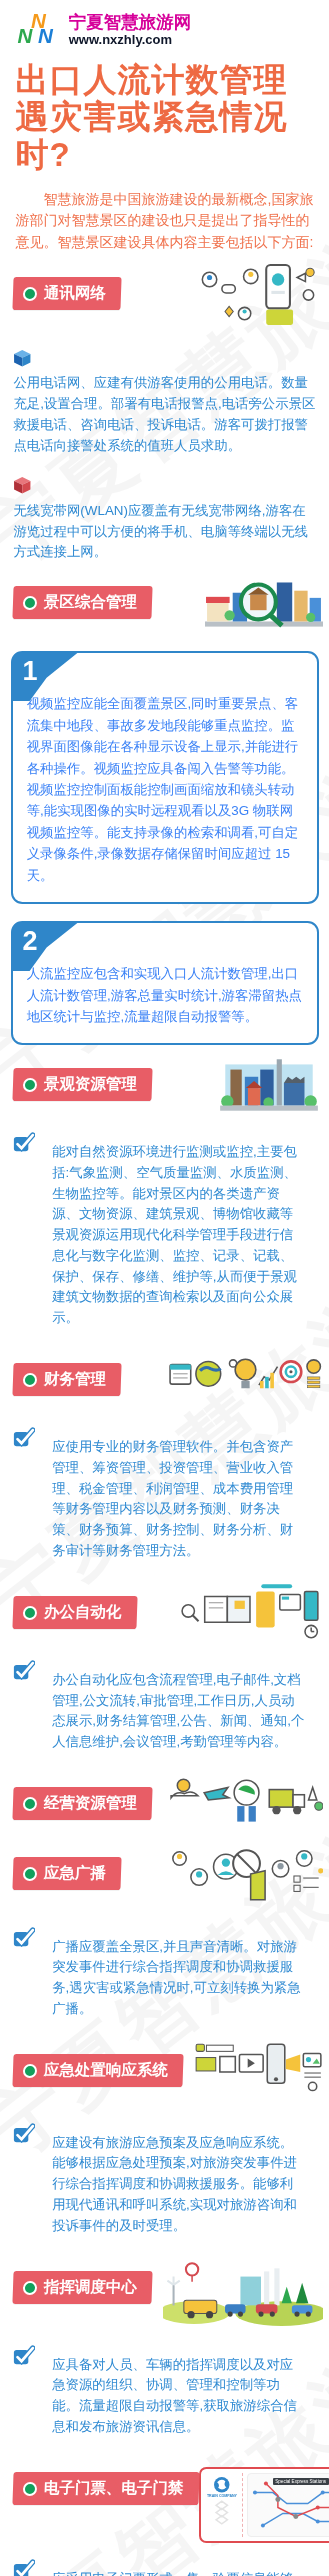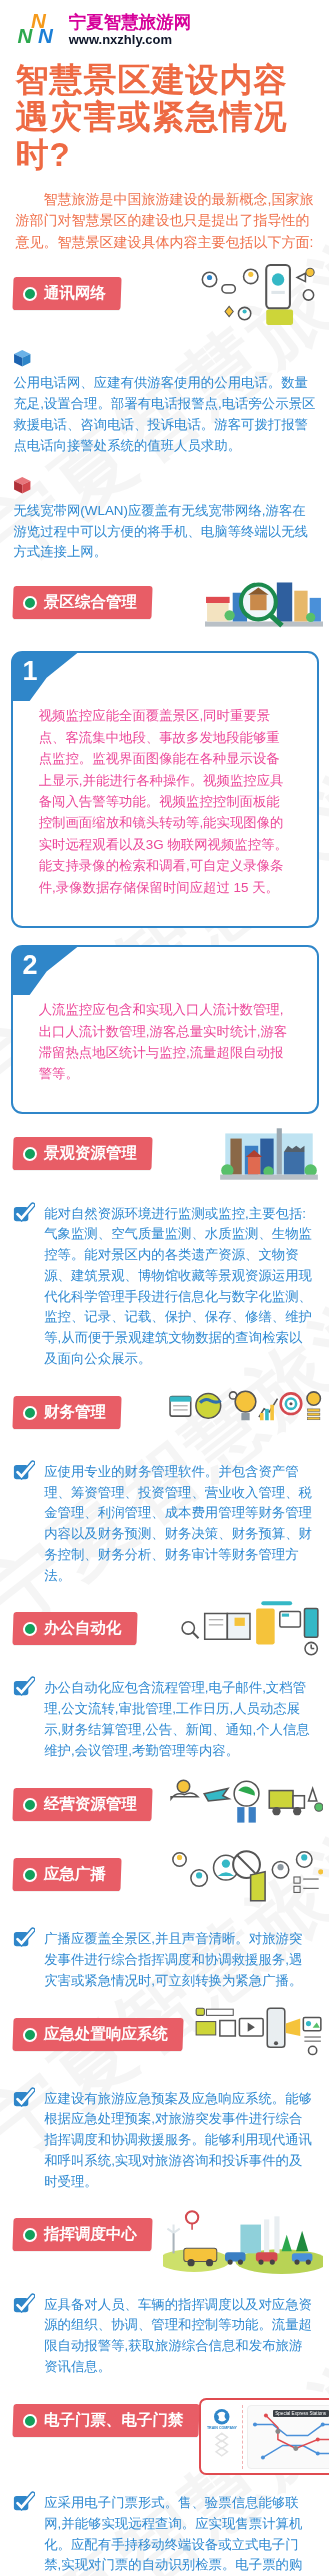--- a/index.html
+++ b/index.html
@@ -32,26 +32,26 @@
           border-radius:3.1px;transform:skewX(-2deg);flex:0 0 auto;box-shadow:0 1px 0 rgba(0,0,0,0.05);}
   .dot{width:14px;height:14px;border-radius:50%;background:#12a05c;border:2.6px solid #fff;
        box-sizing:border-box;flex:0 0 auto;}
   .illus{flex:1 1 auto;display:flex;justify-content:flex-end;padding-right:7.2px;margin-top:-14.4px;}
   
   .cube-item{display:flex;align-items:flex-start;gap:6.2px;margin:17.5px 13.4px 0;flex-direction:column;}
   .cube-item p{margin:0;color:#2f8ad2;font-size:13.4px;line-height:1.55;}
   .cube-svg{flex:0 0 auto;margin-top:2.1px;}
   
   .check-item{display:flex;align-items:flex-start;gap:6.2px;margin:15.5px 13.4px 0;}
-  .check-item p{margin:3px;color:#2f8ad2;font-size:13.4px;line-height:1.55;}
+  .check-item p{margin:11px;color:#2f8ad2;font-size:13.4px;line-height:1.55;}
   .check-icon{flex:0 0 auto;margin-top:1px;}
   
   .card{position:relative;border:2.1px solid #2f86c9;border-radius:11.3px;background:#fff;
         margin:17.5px 11.3px 0;padding:40px 13.4px 15.5px 13.4px;}
-  .card p{margin:12px;color:#ec4899;font-size:13.4px;line-height:1.6;}
+  .card p{margin:0;color:#3b82f6;font-size:13.4px;line-height:1.6;}
   .card-num{position:absolute;top:-1px;left:-1px;width:66px;height:49px;background:#2f86c9;
             color:#fff;font-size:27px;font-weight:bold;border-radius:9.3px 0 0 0;
             clip-path:polygon(0 0,100% 0,52% 52%,26% 100%,0 100%);padding:4.1px 0 0 10.3px;
             box-sizing:border-box;}
   
   .ticket{width:155px;background:#fff;border:2.6px solid #e04b50;border-radius:7.2px;
           display:flex;padding:4.1px;gap:4.1px;box-sizing:border-box;}
   .ticket .stub{width:33px;border-right:1.5px dashed #f0b0b2;display:flex;flex-direction:column;
                 align-items:center;padding:3.1px 3.1px 3.1px 0;}
   .ticket .map{flex:1;background:#fafafa;border:0.5px solid #eee;border-radius:4.1px;position:relative;height:62px;}
@@ -81,21 +81,21 @@
           <span class="n3">N</span>
         </div>
         <div>
           <div class="site-name">宁夏智慧旅游网</div>
           <div class="site-url">www.nxzhly.com</div>
         </div>
       </div>
     </div>
 
     <div class="big-title">
-      <div>智慧景区建设内容</div>
+      <div>出口人流计数管理</div>
       <div>遇灾害或紧急情况时?</div>
     </div>
 
     <p class="intro">智慧旅游是中国旅游建设的最新概念,国家旅游部门对智慧景区的建设也只是提出了指导性的意见。智慧景区建设具体内容主要包括以下方面:</p>
 
     <div class="sec-head">
       <div class="banner">
         <span class="dot"></span>
         <span>通讯网络</span>
       </div>

